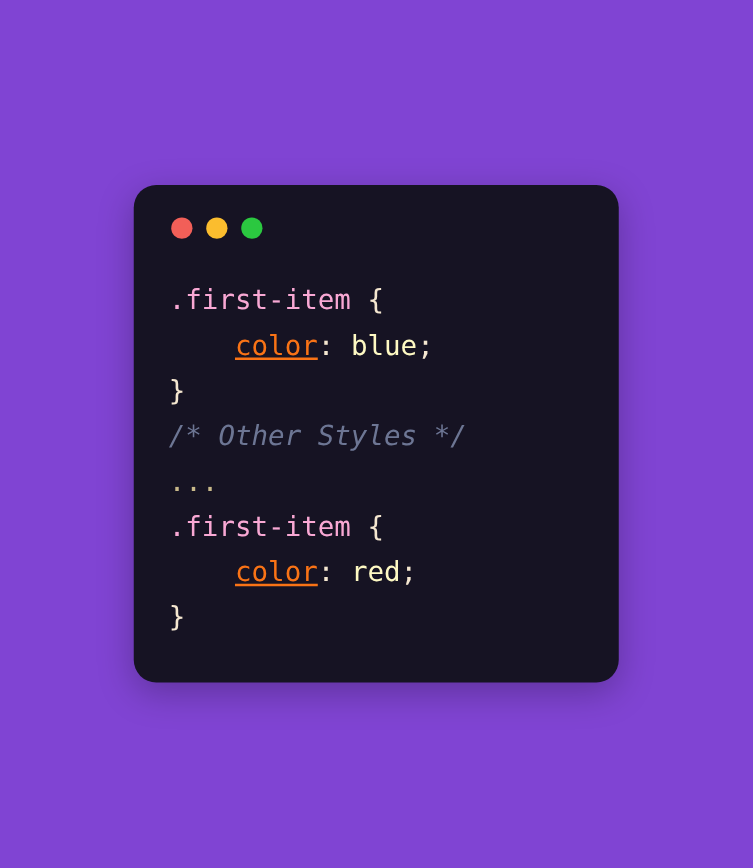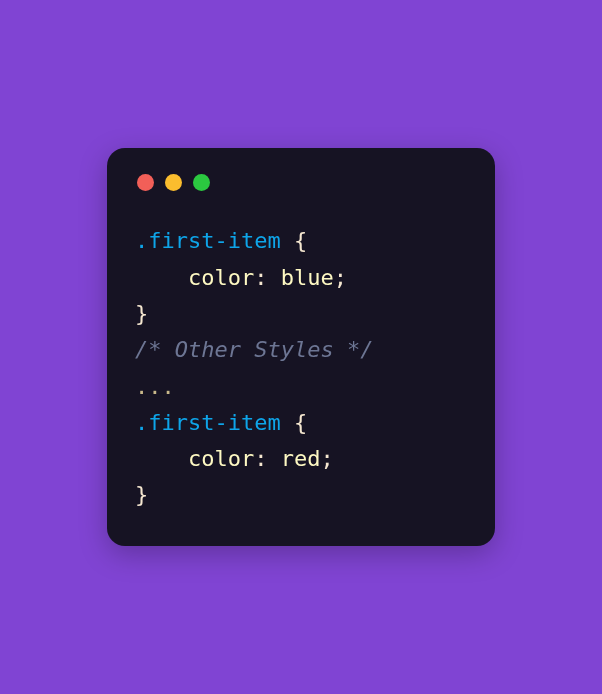--- a/index.html
+++ b/index.html
@@ -32,23 +32,23 @@
     }
     .tl-red { background: #f25f58; }
     .tl-yellow { background: #fbbd2e; }
     .tl-green { background: #2bc840; }
     .code {
       font-size: 22px;
       line-height: 1.65;
       white-space: pre;
       color: #f8f8f2;
     }
-    .c-selector { color: #0ea5e9; }
+    .c-selector { color: #f9a8d4; }
     .c-punct { color: #f5e7d0; }
-    .c-prop { color: #fef9c3; }
+    .c-prop { color: #f97316; text-decoration: underline; }
     .c-value { color: #fef9c3; }
     .c-comment { color: #6d7694; font-style: italic; }
     .c-ellipsis { color: #c9b98a; }
   </style>
 </head>
 <body>
 
 <div class="editor-window">
   <div class="traffic-lights">
     <div class="tl tl-red"></div>

